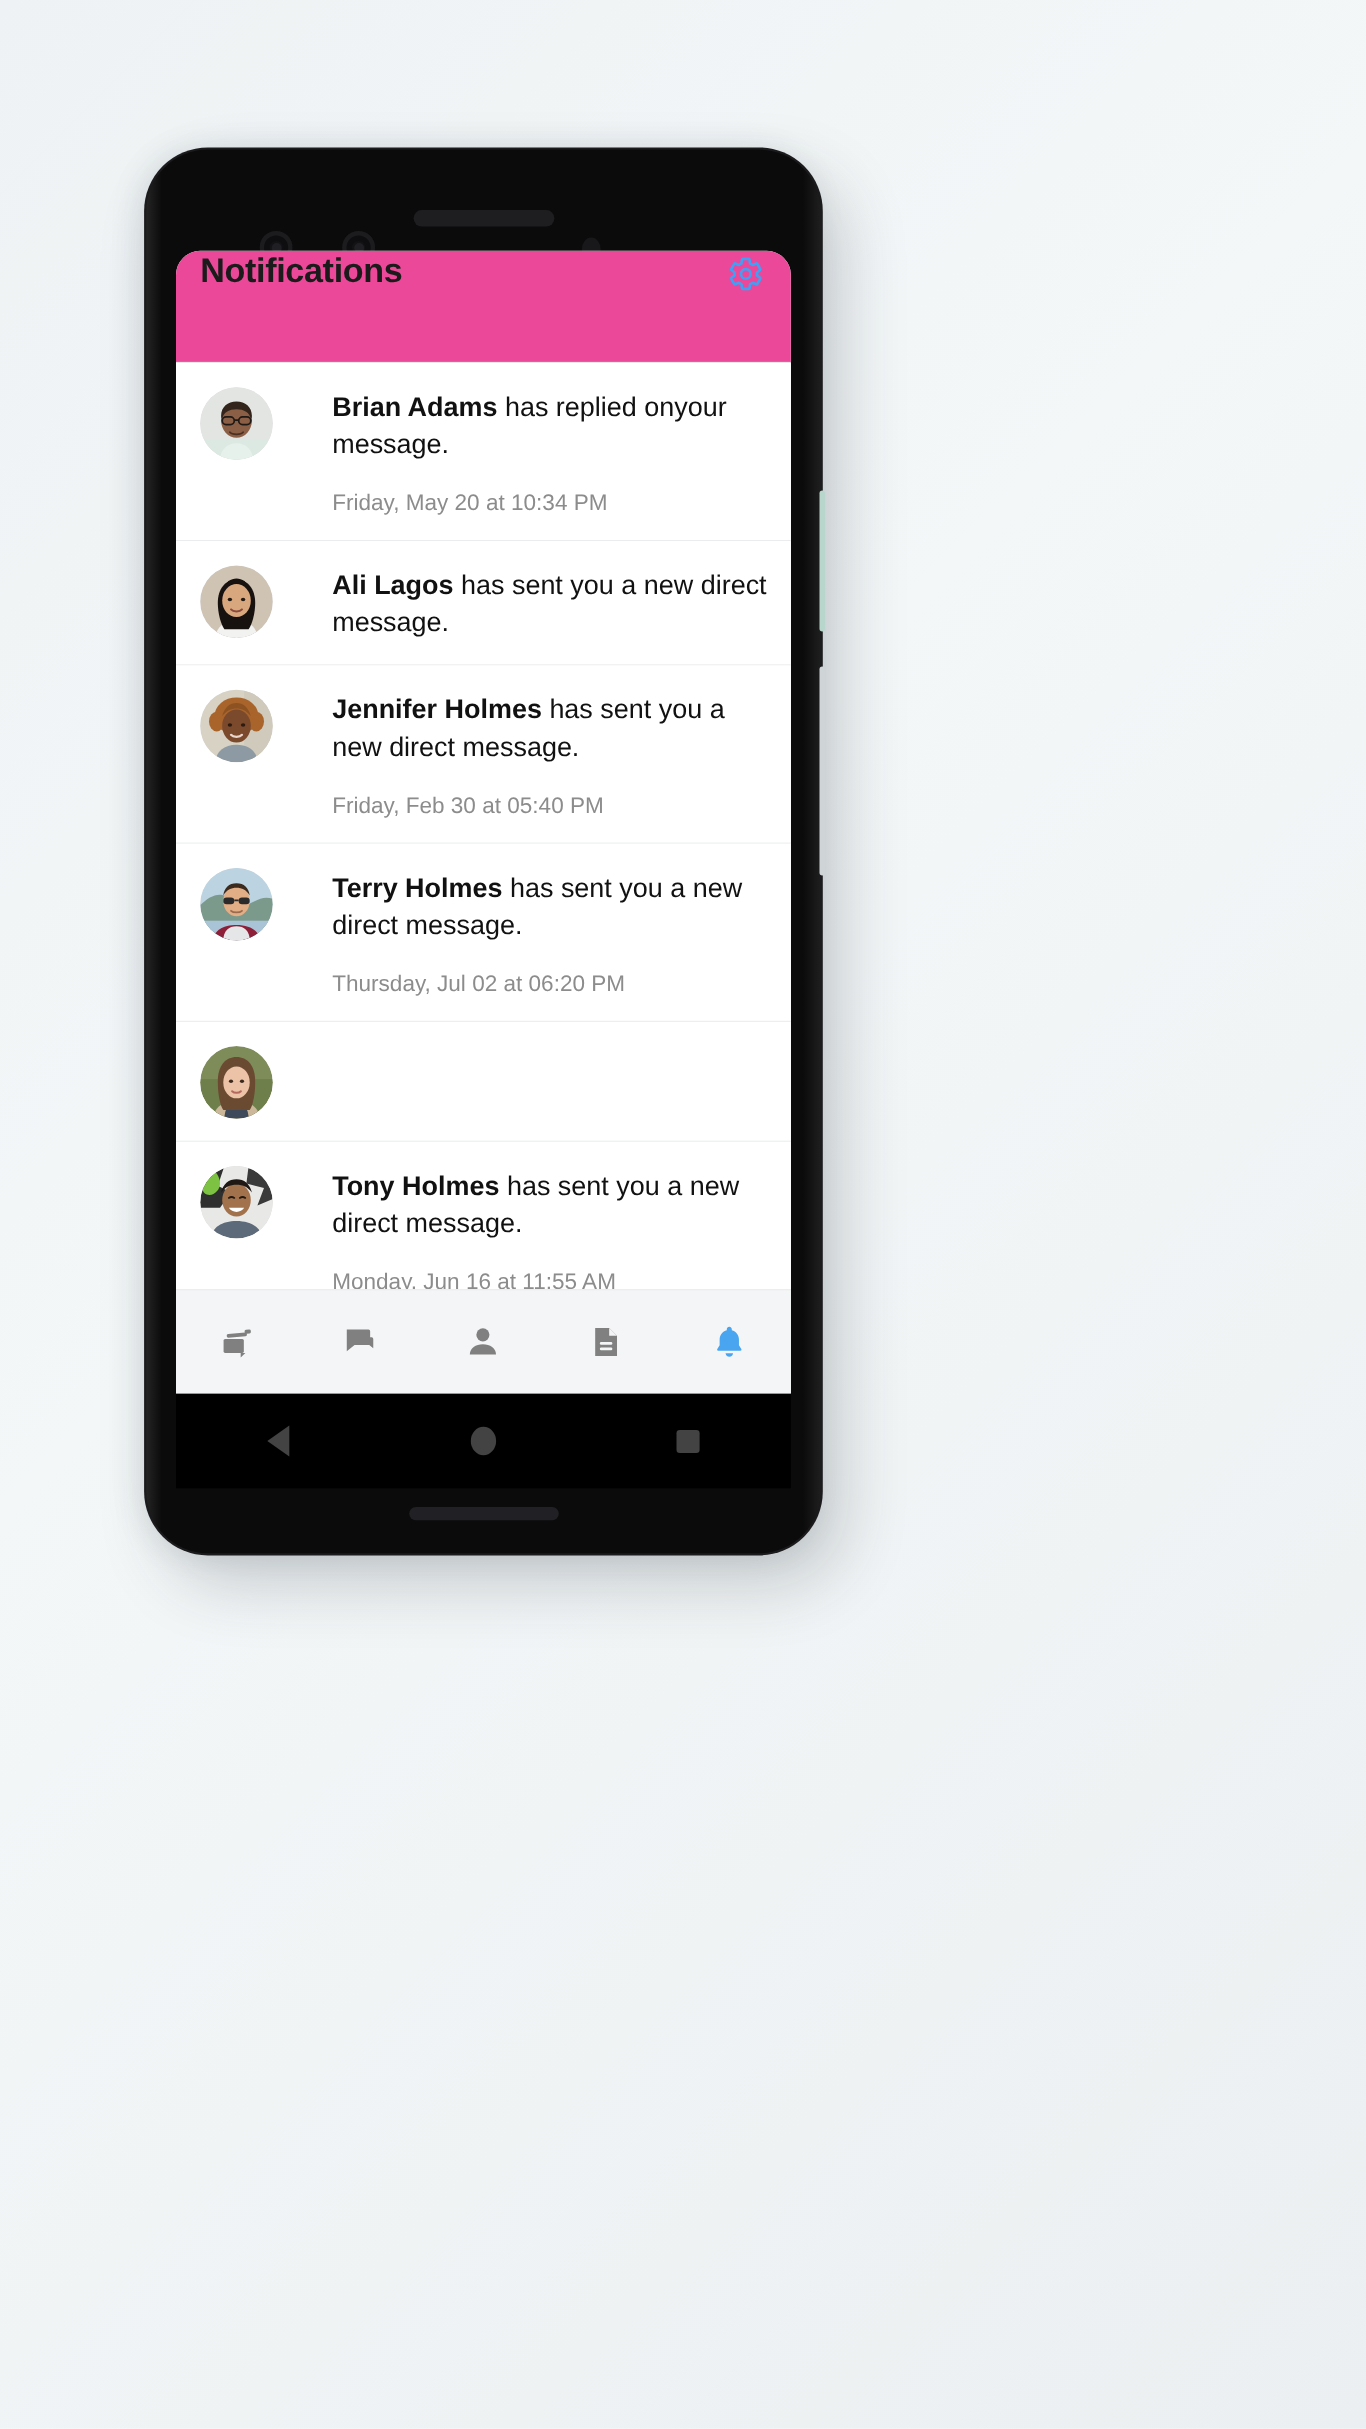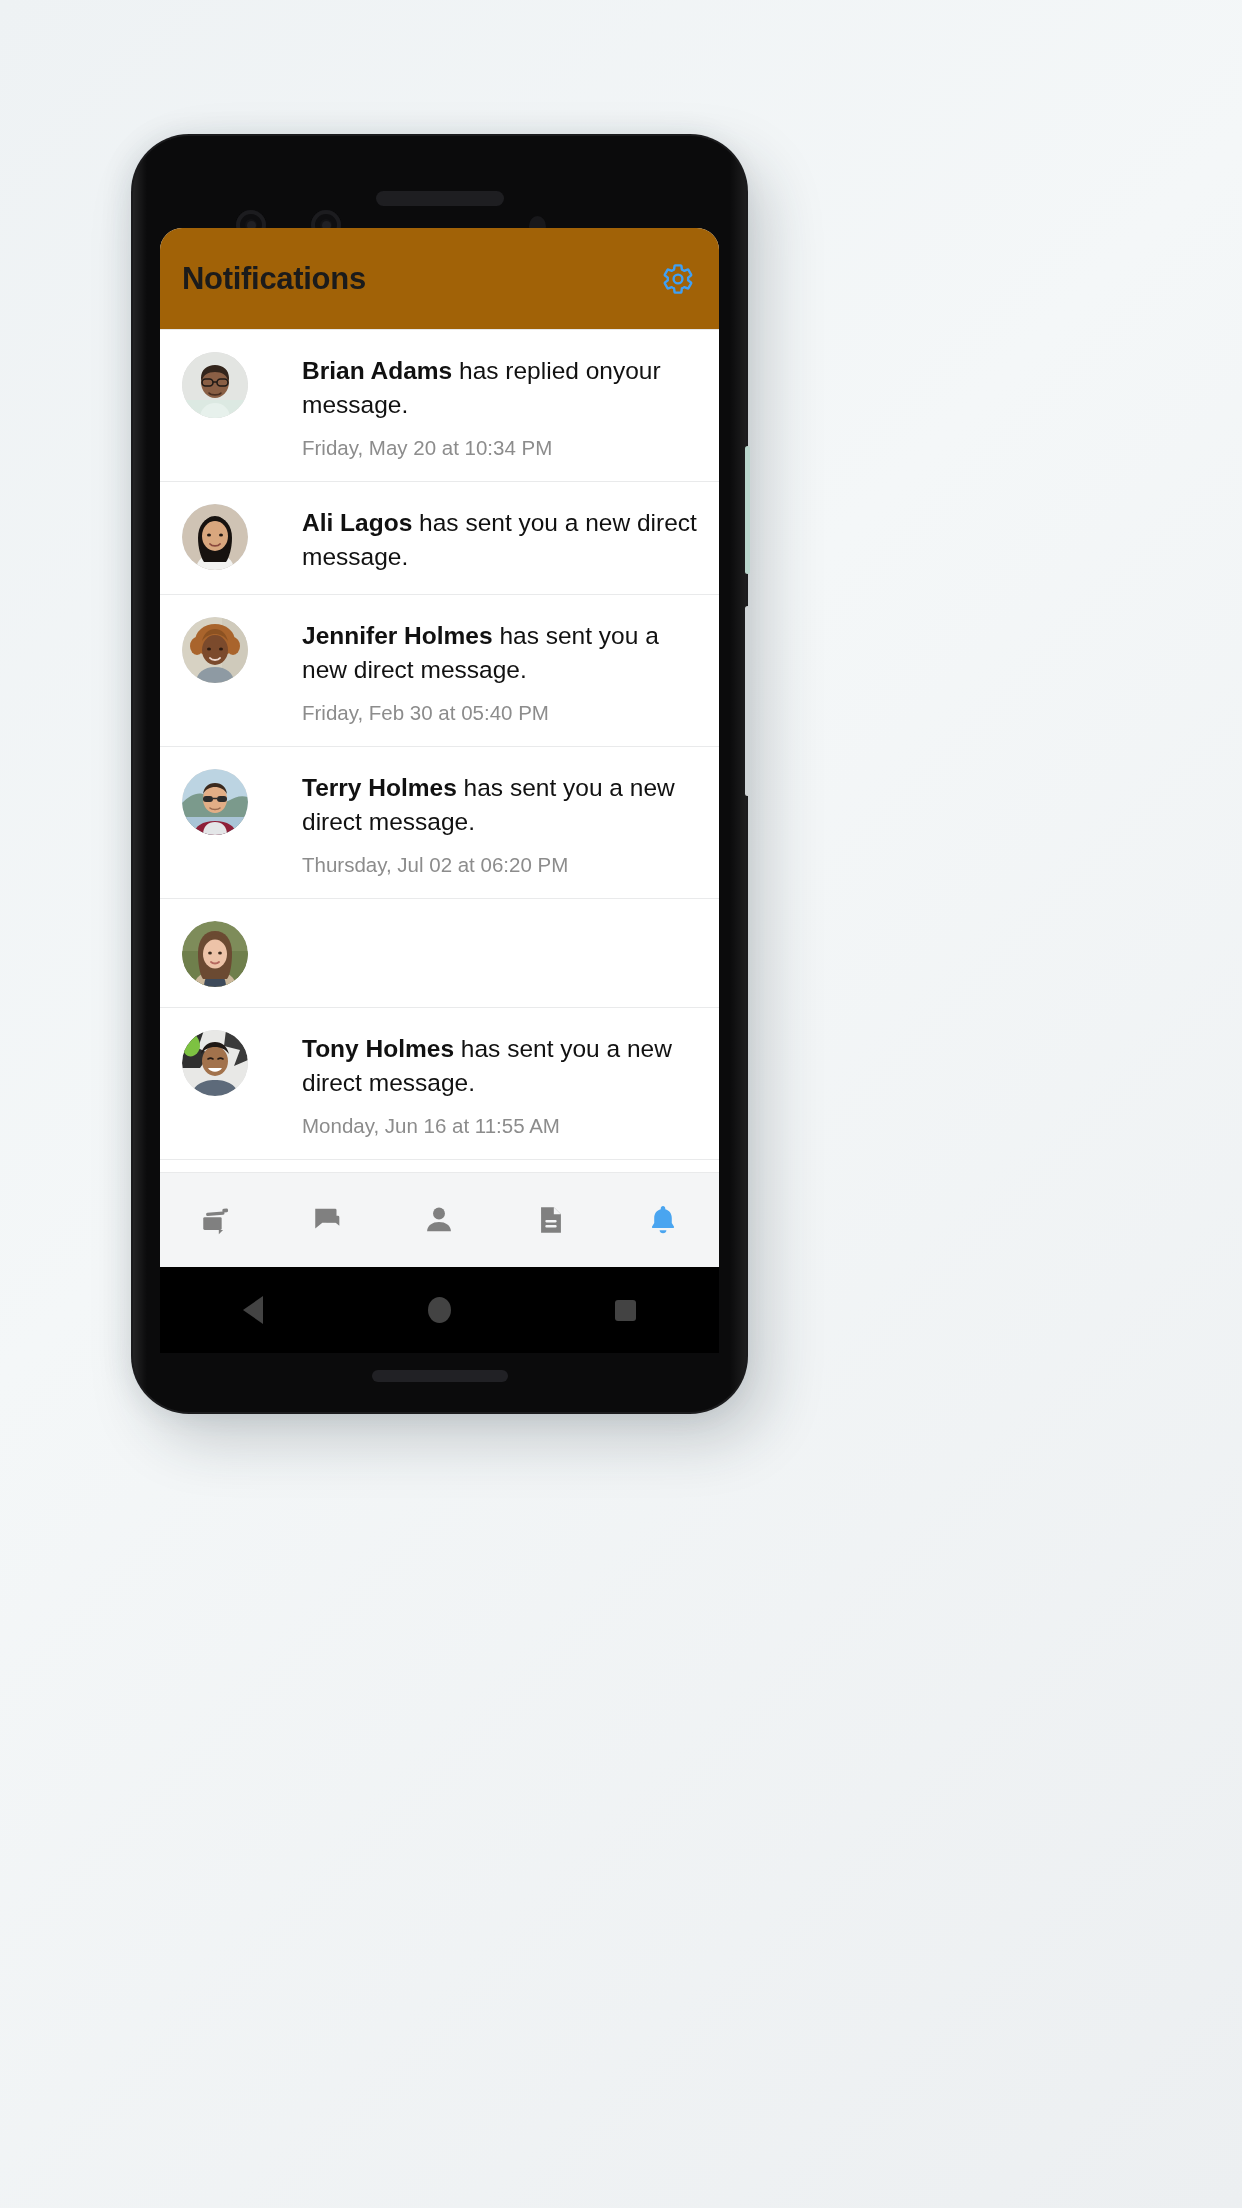--- a/index.html
+++ b/index.html
@@ -109,23 +109,22 @@
     border-radius: 22px 22px 0 0;
     overflow: hidden;
     display: flex;
     flex-direction: column;
   }
 
   
   #app-bar {
     flex: 0 0 auto;
     height: 102px;
-    background: #a16207;
-    display: flex;
-    align-items: center;
+    background: #ec4899;
+    display: flex;
     justify-content: space-between;
     padding: 0 20px 0 22px;
     box-sizing: border-box;
     border-bottom: 1px solid #e6e7e8;
   }
   #page-title {
     font-size: 31px;
     font-weight: bold;
     color: #1b1b1b;
     letter-spacing: -0.3px;
@@ -165,21 +164,21 @@
   .avatar svg { display:block; width:100%; height:100%; }
   .row-text { flex: 1 1 auto; min-width: 0; padding-top: 2px; }
   .row-message {
     font-size: 24.5px;
     line-height: 34px;
     color: #111111;
     font-family: "Liberation Sans", sans-serif;
   }
   .row-message .actor { font-weight: bold; }
   .row-time {
-    margin-top: 13px;
+    margin-top: 23px;
     font-size: 20.5px;
     color: #8c8c8c;
     line-height: 26px;
   }
 
   
   #tab-bar {
     flex: 0 0 auto;
     height: 94px;
     background: #f4f5f6;

